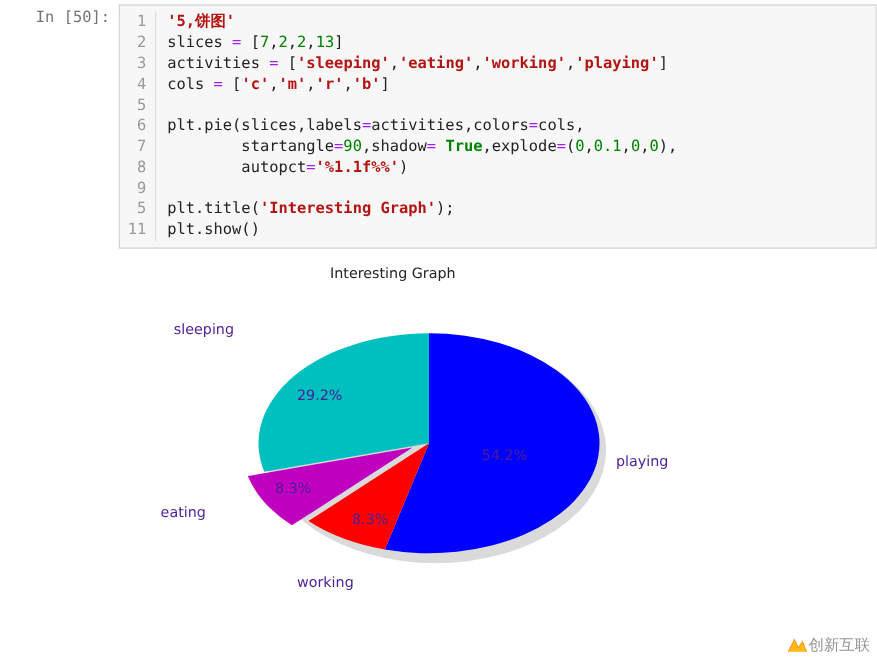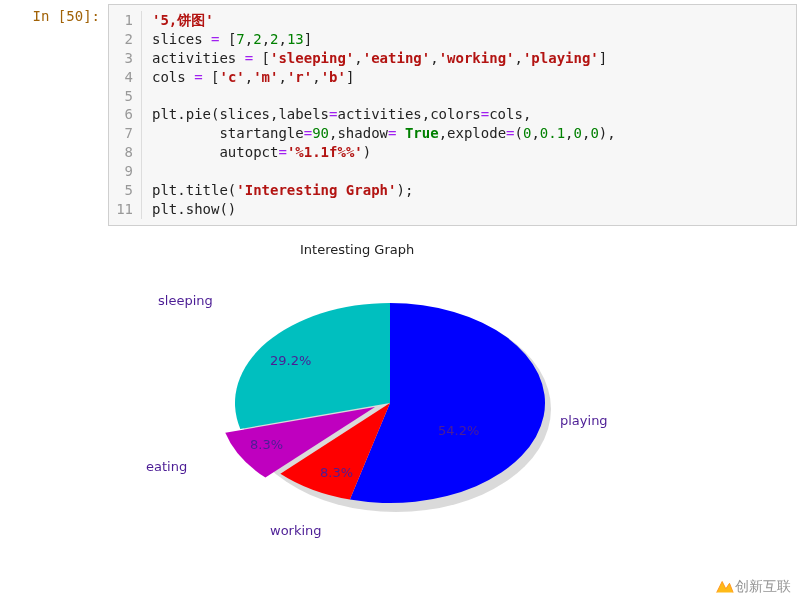--- a/index.html
+++ b/index.html
@@ -13,21 +13,21 @@
     display: flex;
     align-items: flex-start;
     padding: 4px 0;
   }
   .prompt {
     width: 100px;
     text-align: right;
     padding: 4px 8px 0 0;
     font-family: Menlo, Consolas, "DejaVu Sans Mono", monospace;
     font-size: 14px;
-    color: #a16207;
+    color: #737373;
     flex-shrink: 0;
   }
   .code-area {
     flex: 1;
     border: 1px solid #cfcfcf;
     background: #f7f7f7;
     padding: 6px 0 6px 0;
     font-family: Menlo, Consolas, "DejaVu Sans Mono", monospace;
     font-size: 14px;
     line-height: 1.35;
@@ -153,21 +153,21 @@
     <div class="pie-label" style="left:18px; top:30px;">sleeping</div>
     <div class="pie-pct" style="left:130px; top:90px;">29.2%</div>
 
     <div class="pie-label" style="left:6px; top:196px;">eating</div>
     <div class="pie-pct" style="left:110px; top:174px;">8.3%</div>
 
     <div class="pie-label" style="left:130px; top:260px;">working</div>
     <div class="pie-pct" style="left:180px; top:202px;">8.3%</div>
 
     <div class="pie-label" style="left:420px; top:150px;">playing</div>
-    <div class="pie-pct" style="left:298px; top:144px;margin-top:16px;">54.2%</div>
+    <div class="pie-pct" style="left:298px; top:144px;">54.2%</div>
   </div>
 </div>
 
 <div class="watermark">
   <svg class="wm-icon" viewBox="0 0 24 24">
     <path d="M4 18 L10 6 L14 14 L18 8 L22 18 Z" fill="#ffb300"></path>
     <path d="M4 18 L10 6 L14 14 L18 8 L22 18" fill="none" stroke="#ff8800" stroke-width="1"></path>
   </svg>
   <span class="wm-text">创新互联</span>
 </div>

